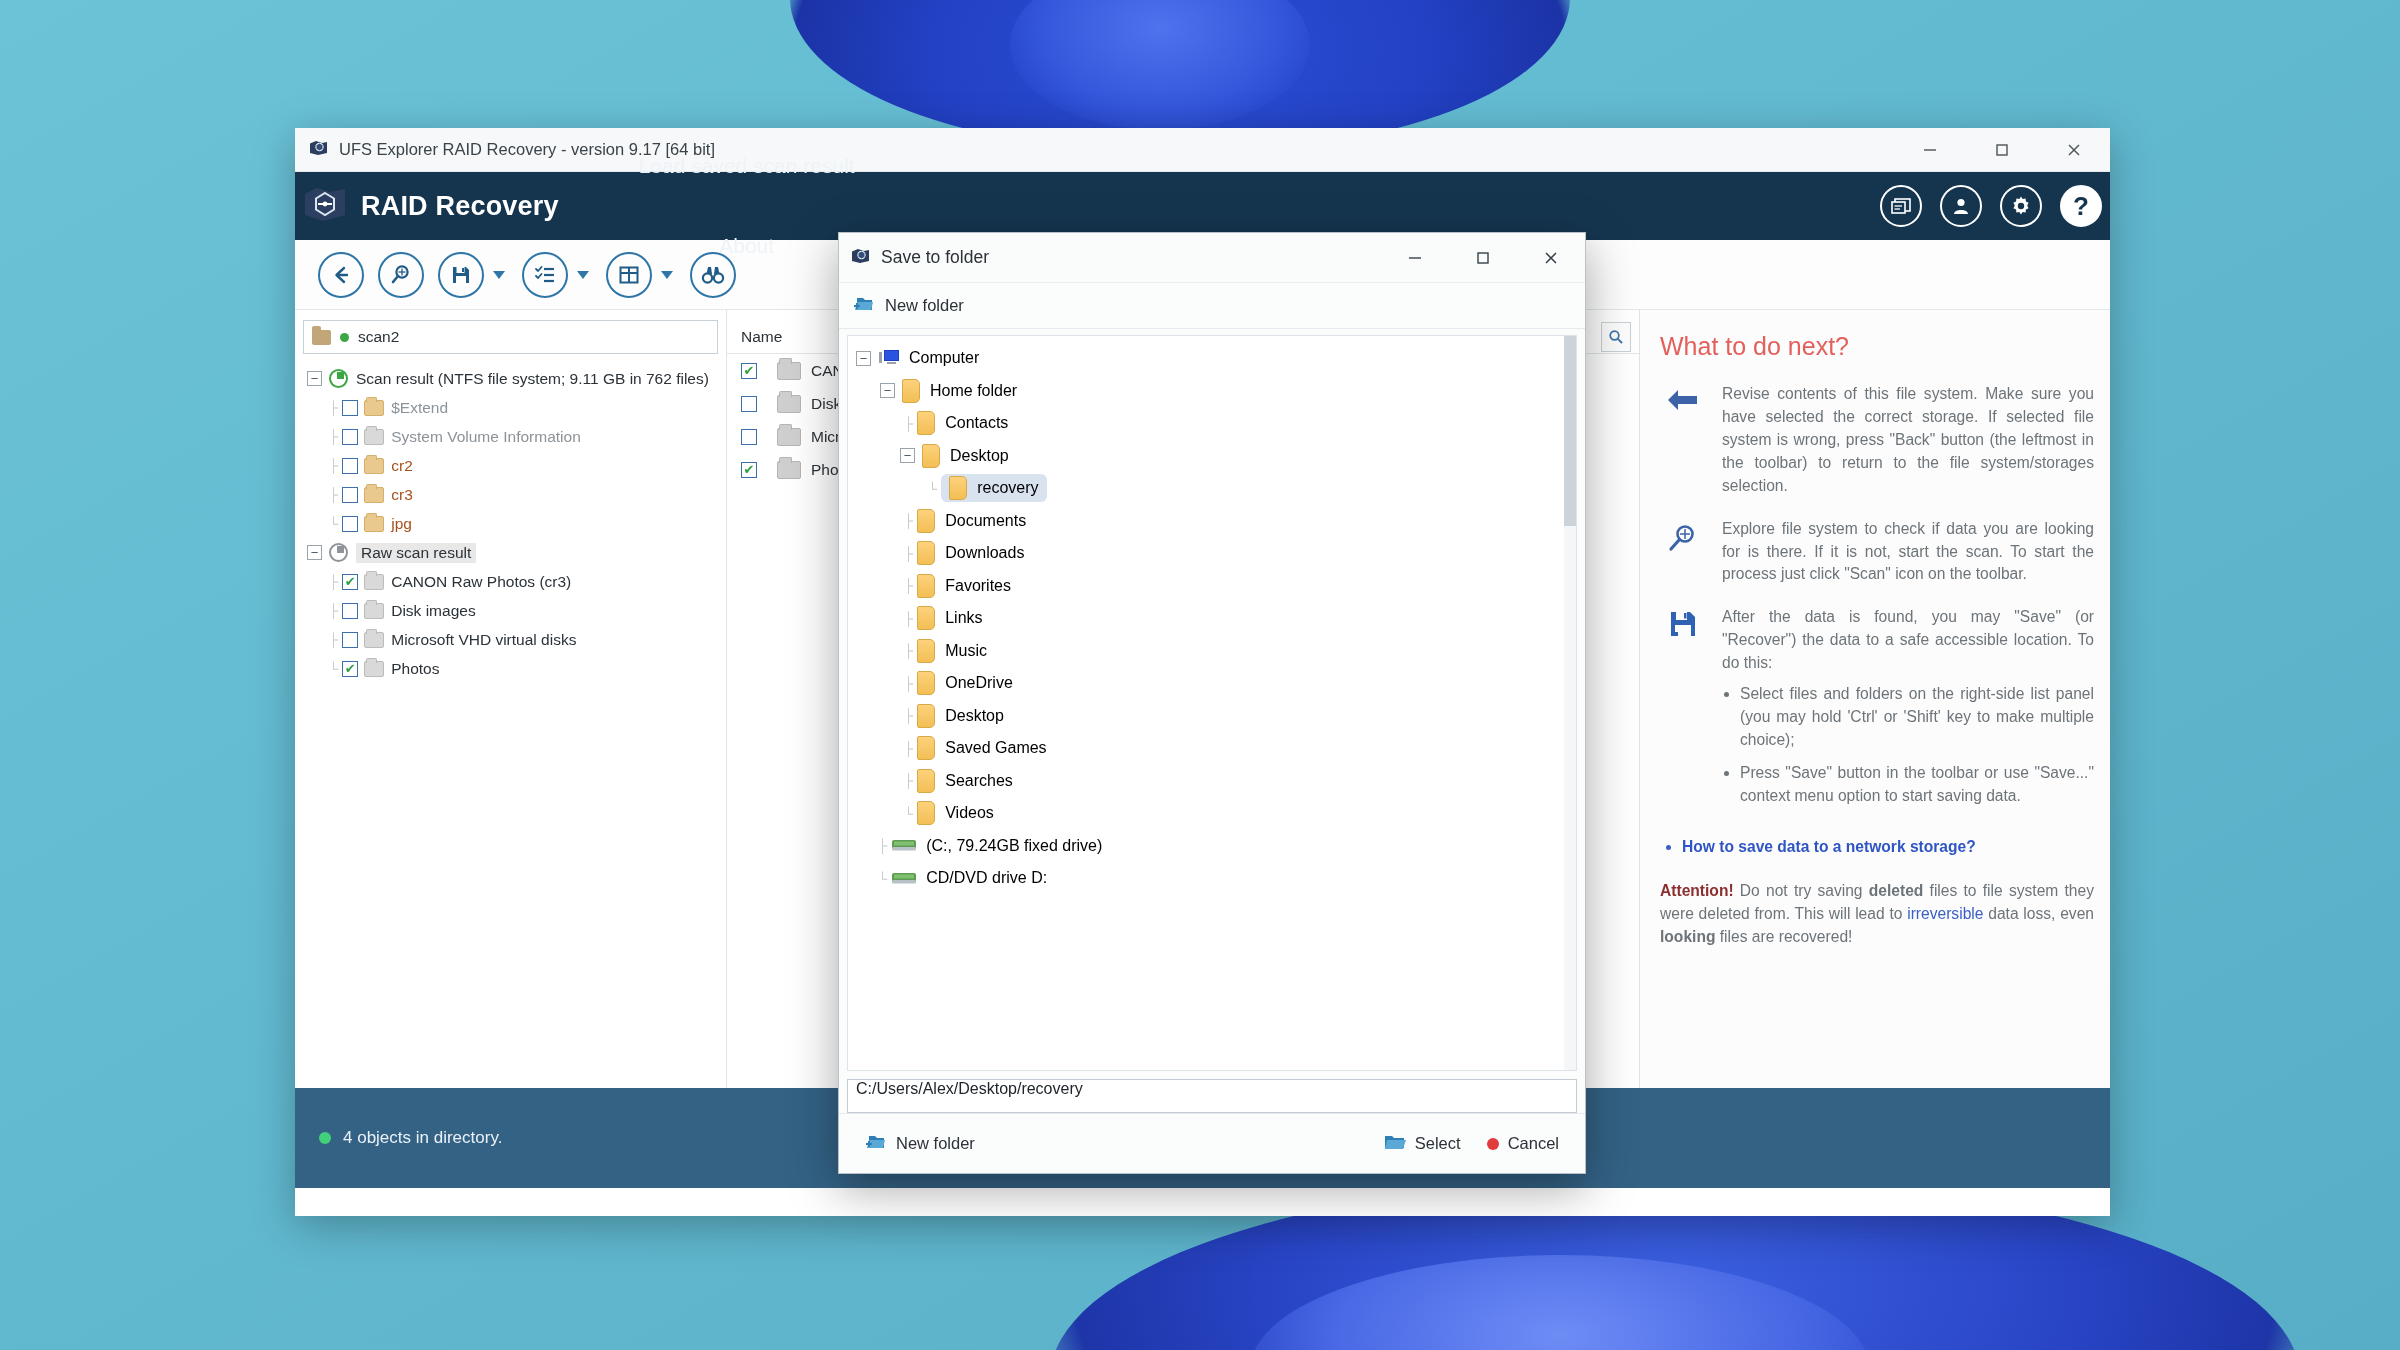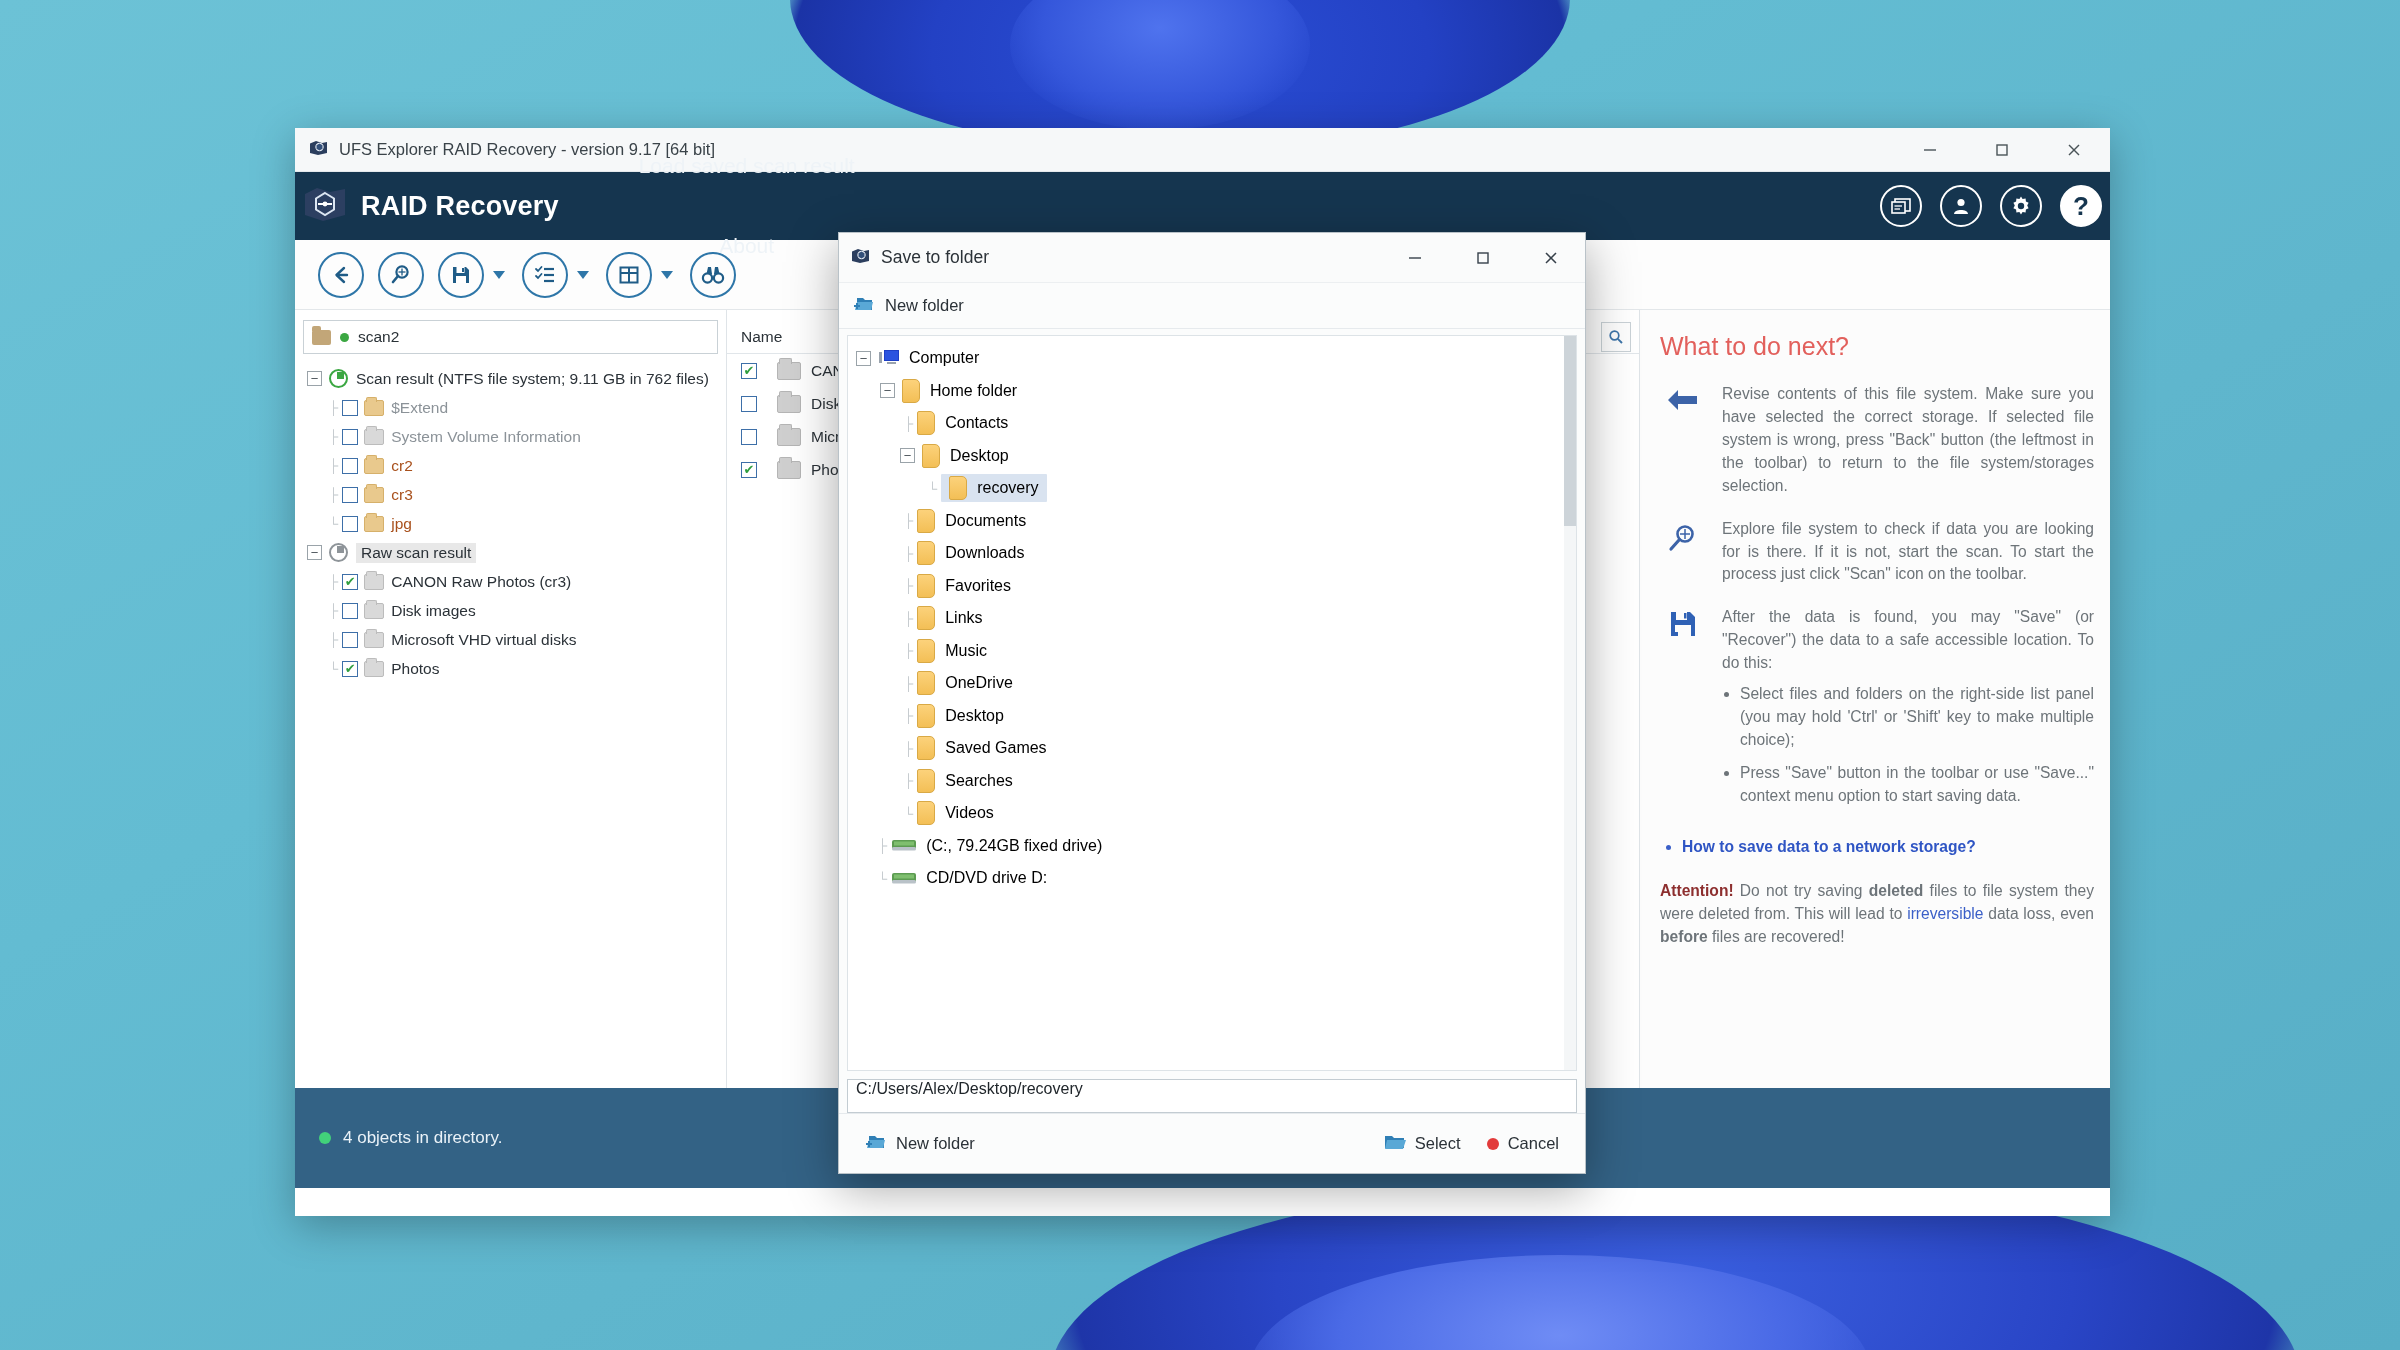--- a/index.html
+++ b/index.html
@@ -158,21 +158,21 @@
   .dlg-toolbar .lbl { font-size:16.5px; color:#2b3238; }
   .dlg-tree {
     flex:1; background:#ffffff; border:1px solid #dde3e7; margin:6px 8px 0 8px; overflow:hidden;
     padding:6px 0 0 8px; position:relative;
   }
   .dlg-tree .tnode { height:32.5px; font-size:16px; }
   .fold-y { width:18px;height:24px;background:linear-gradient(180deg,#fcd27b,#f3bf56); border:1px solid #d9a945;
             border-radius:2px 5px 5px 2px; margin-right:10px; flex:none; }
   .pc-ico { width:22px;height:18px;margin-right:9px;flex:none;position:relative; }
   .drv-ico { width:26px;height:15px;margin-right:9px;flex:none; }
-  .sel-hl { background:#d9e3f0; padding:2px 8px; border-radius:1px; }
+  .sel-hl { background:#d9e3f0; padding:2px 8px; border-radius:6px; }
   .dlg-path {
     height:34px; margin:8px 8px 0 8px; border:1px solid #c3ccd2; background:#fff;
     display:flex; padding:0 8px; font-size:16px; color:#20262b;
   }
   .dlg-foot { height:60px; display:flex; align-items:center; padding:0 18px; gap:10px;
               border-top:1px solid #e6eaed; background:#fbfcfc; }
   .dfbtn { display:flex; align-items:center; gap:9px; font-size:16.5px; color:#2b3238; padding:6px 8px; }
   .dot-red { width:12px;height:12px;border-radius:50%;background:#e23b3b; }
   .spacer-grow { flex:1; }
   .vscroll { position:absolute; right:0; top:0; width:12px; height:100%; background:#f4f6f7; }
@@ -479,21 +479,21 @@
         </div>
       </div>
 
       <ul class="help-link-list">
         <li>
           <span class="help-link">How to save data to a network storage?</span>
         </li>
       </ul>
 
       <div class="attn">
-        <b class="red">Attention!</b><span> Do not try saving </span><b>deleted</b><span> files to file system they were deleted from. This will lead to </span><span class="lnk">irreversible</span><span> data loss, even </span><b>before</b><span> files are recovered!</span>
+        <b class="red">Attention!</b><span> Do not try saving </span><b>deleted</b><span> files to file system they were deleted from. This will lead to </span><span class="lnk">irreversible</span><span> data loss, even </span><b>looking</b><span> files are recovered!</span>
       </div>
     </div>
   </div>
 
   <div class="statusbar">
     <span class="status-dot"></span>
     <span class="status-text">4 objects in directory.</span>
   </div>
 </div>
 

